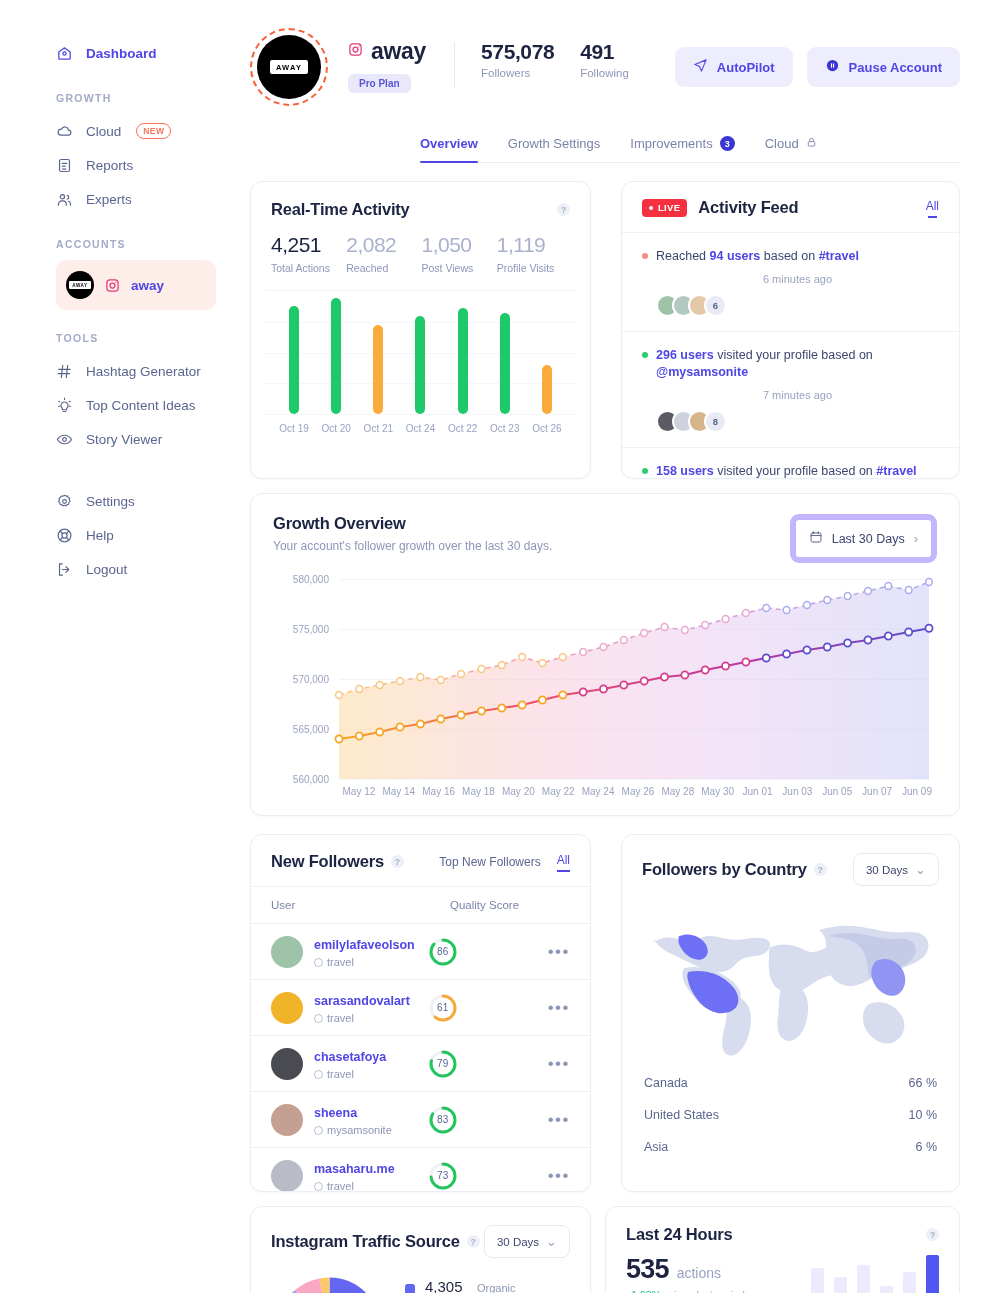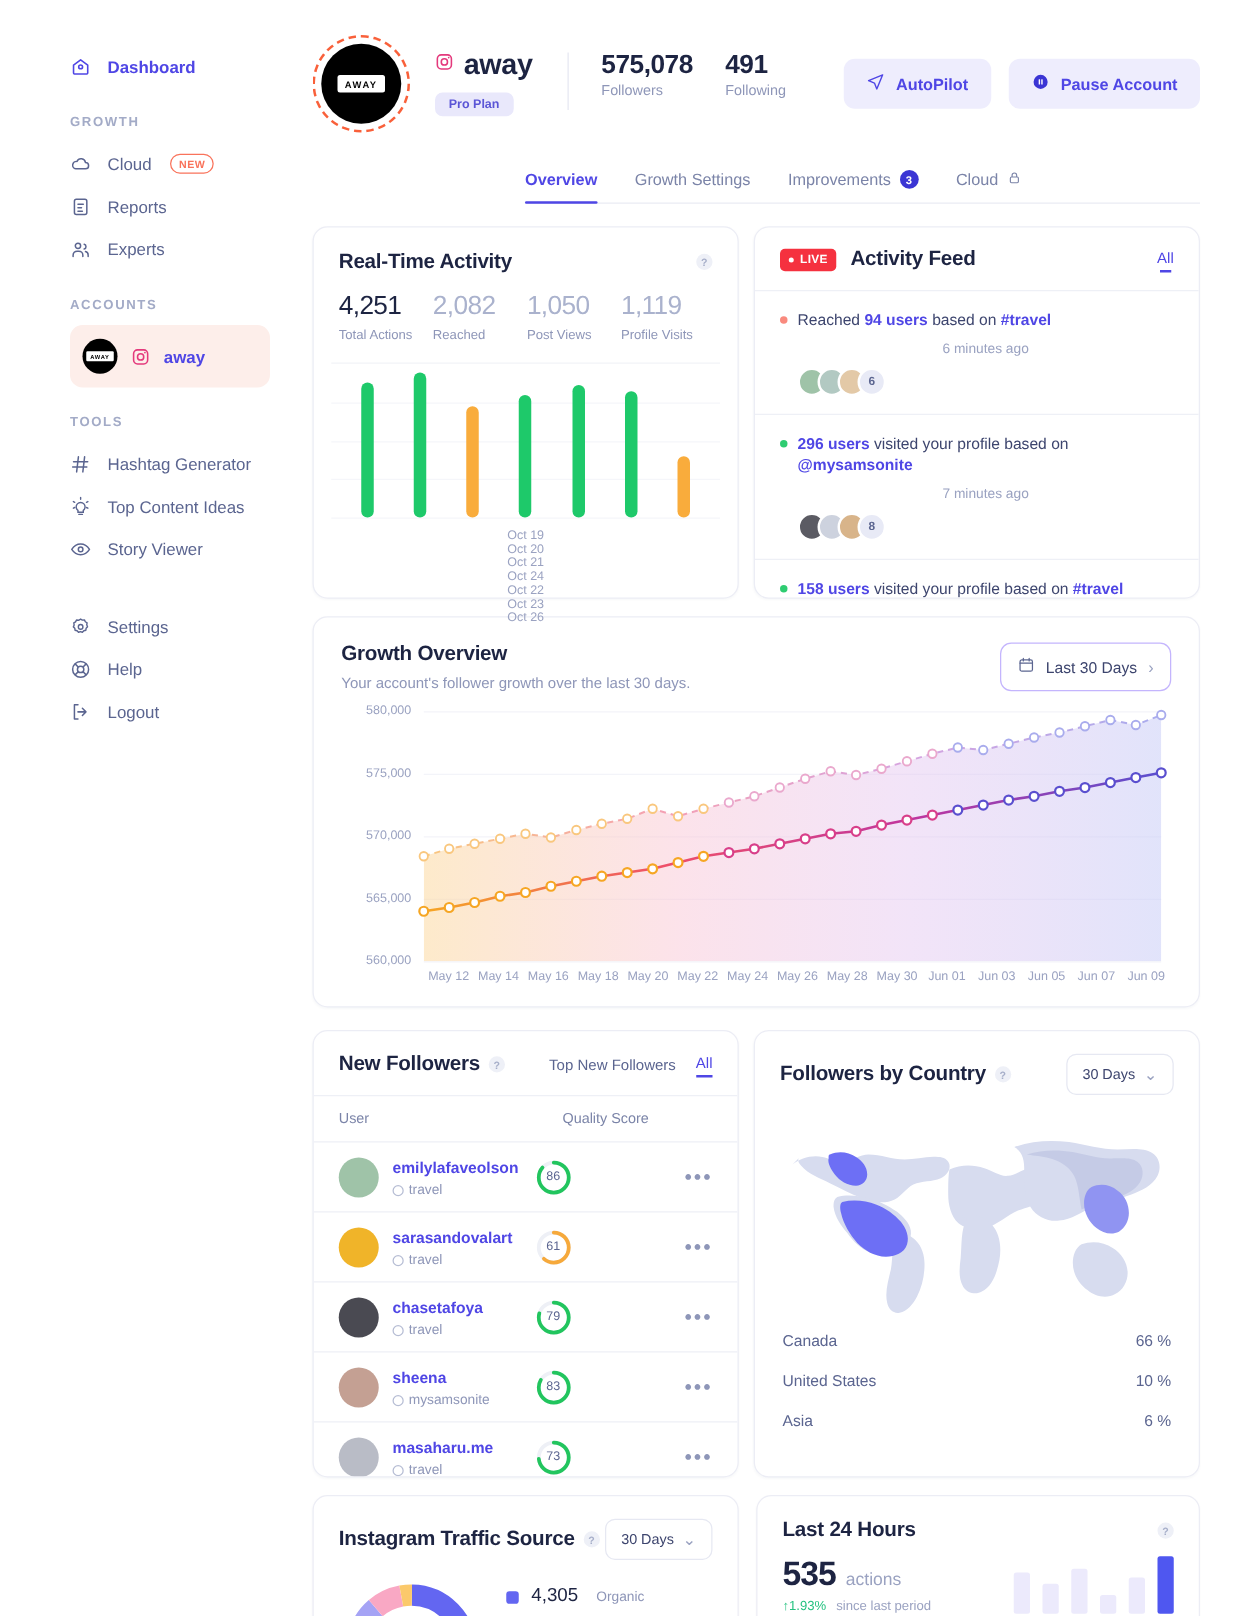--- a/index.html
+++ b/index.html
@@ -97,21 +97,21 @@
   .tab.active::after {
     content: ""; position: absolute; left: 0; right: 0; bottom: -1px;
     height: 2.5px; background: #4f46e5; border-radius: 2px;
   }
   .tab-badge {
     background: #3b35d4; color: #fff; font-size: 9px; font-weight: 700;
     width: 15px; height: 15px; border-radius: 50%;
     display: flex; align-items: center; justify-content: center;
   }
 
-  .grid-2 { display: flex; gap: 12px; margin-top: 18px; }
+  .grid-2 { display: flex; gap: 30px; margin-top: 18px; }
   .card {
     background: #fff; border: 1px solid #ecedf5; border-radius: 12px;
     box-shadow: 0 1px 2px rgba(36,44,90,.035);
   }
   .card-hd { display: flex; align-items: center; padding: 18px 20px 0; }
   .card-title { font-size: 16.5px; font-weight: 700; color: #1d2442; letter-spacing: -.2px; }
   .q-mark {
     width: 13px; height: 13px; border-radius: 50%; background: #eef0f7; color: #a6aec9;
     font-size: 8.5px; display: inline-flex; align-items: center; justify-content: center;
     margin-left: 7px; font-weight: 700; flex: 0 0 13px;
@@ -123,21 +123,21 @@
   .rta-stat { flex: 1; }
   .rta-stat .v { font-size: 21px; font-weight: 500; color: #1d2442; letter-spacing: -.5px; }
   .rta-stat.muted .v { color: #aab2cd; }
   .rta-stat .l { font-size: 10.5px; color: #8e96b8; margin-top: 5px; }
   .rta-chart { position: relative; height: 124px; margin: 0 14px; border-top: 1px solid #f2f3f8; }
   .rta-grid { position: absolute; inset: 0; }
   .rta-grid i { position: absolute; left: 0; right: 0; height: 1px; background: #f5f6fa; }
   .bars { position: absolute; inset: 0; display: flex; align-items: flex-end; padding: 0 8px; }
   .bar-wrap { flex: 1; display: flex; justify-content: center; align-items: flex-end; height: 100%; }
   .bar { width: 10px; border-radius: 6px; }
-  .rta-x { display: flex; padding: 9px 22px 0; flex-direction: column; }
+  .rta-x { display: flex; padding: 9px 22px 0; }
   .rta-x span { flex: 1; text-align: center; font-size: 10px; color: #9aa2c1; }
 
   
   .feed { flex: 1; height: 298px; display: flex; flex-direction: column; overflow: hidden; }
   .feed-hd {
     display: flex; align-items: center; padding: 16px 20px 15px;
     border-bottom: 1px solid #eef0f6;
   }
   .live-pill {
     display: inline-flex; align-items: center; gap: 5px; background: #f5313f; color: #fff;
@@ -160,21 +160,21 @@
     font-size: 9.5px; display: flex; align-items: center; justify-content: center;
     margin-left: -7px; border: 2px solid #fff; font-weight: 600;
   }
 
   
   .growth { margin-top: 14px; padding-bottom: 18px; }
   .growth-hd { display: flex; align-items: flex-start; padding: 20px 22px 0; }
   .growth-sub { font-size: 12px; color: #8e96b8; margin-top: 6px; }
   .range-btn {
     margin-left: auto; display: flex; align-items: center; gap: 9px;
-    border: 1px solid #c4b5fd; border-radius: 9px; padding: 10px 13px;
+    border: 6px solid #c4b5fd; border-radius: 9px; padding: 10px 13px;
     font-size: 12.5px; color: #3d456e; background: #fff; cursor: pointer; font-family: inherit;
   }
   .range-btn svg { width: 14px; height: 14px; }
   .chev { color: #9aa2c1; font-size: 13px; }
   .growth-body { position: relative; height: 200px; margin: 16px 22px 0 22px; }
   .gy { position: absolute; left: 0; width: 56px; text-align: right; font-size: 10px; color: #9aa2c1; transform: translateY(-50%); }
   .gplot { position: absolute; left: 66px; right: 8px; top: 0; bottom: 0; }
   .gline { position: absolute; left: 0; right: 0; height: 1px; background: #f3f4f9; }
   .gx { display: flex; margin: 7px 22px 0 88px; justify-content: space-between; }
   .gx span { flex: 1; font-size: 10px; color: #9aa2c1; text-align: center; }

